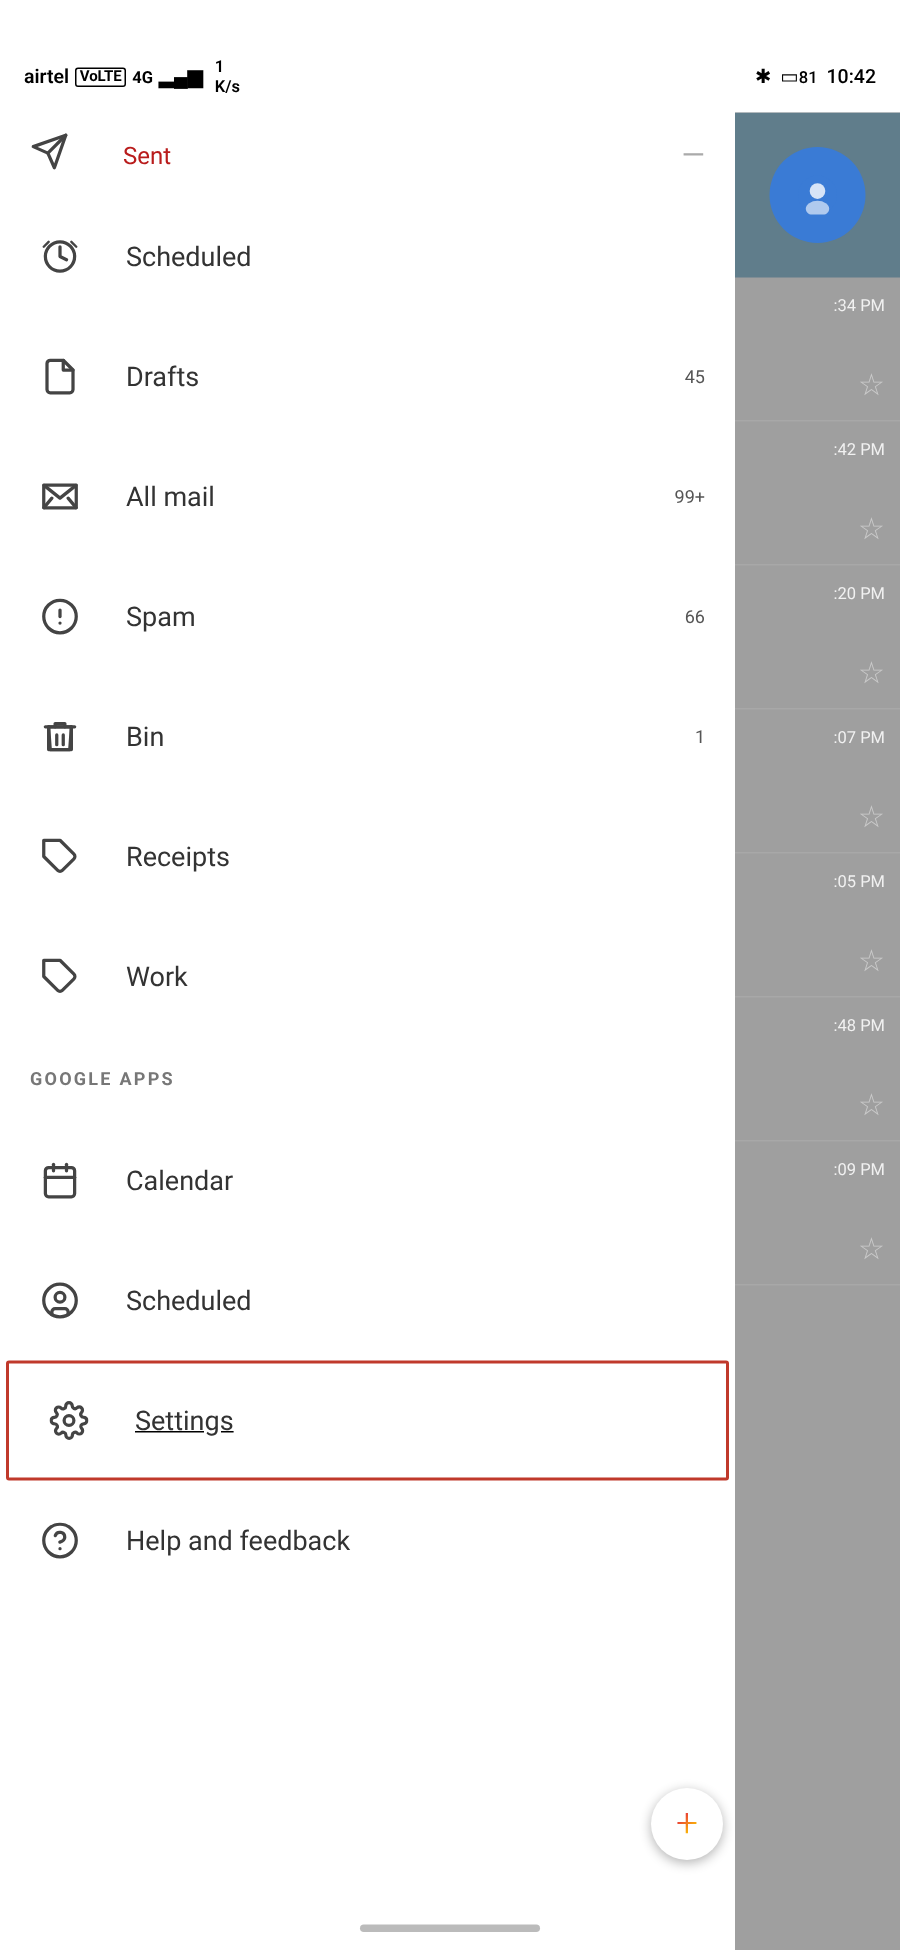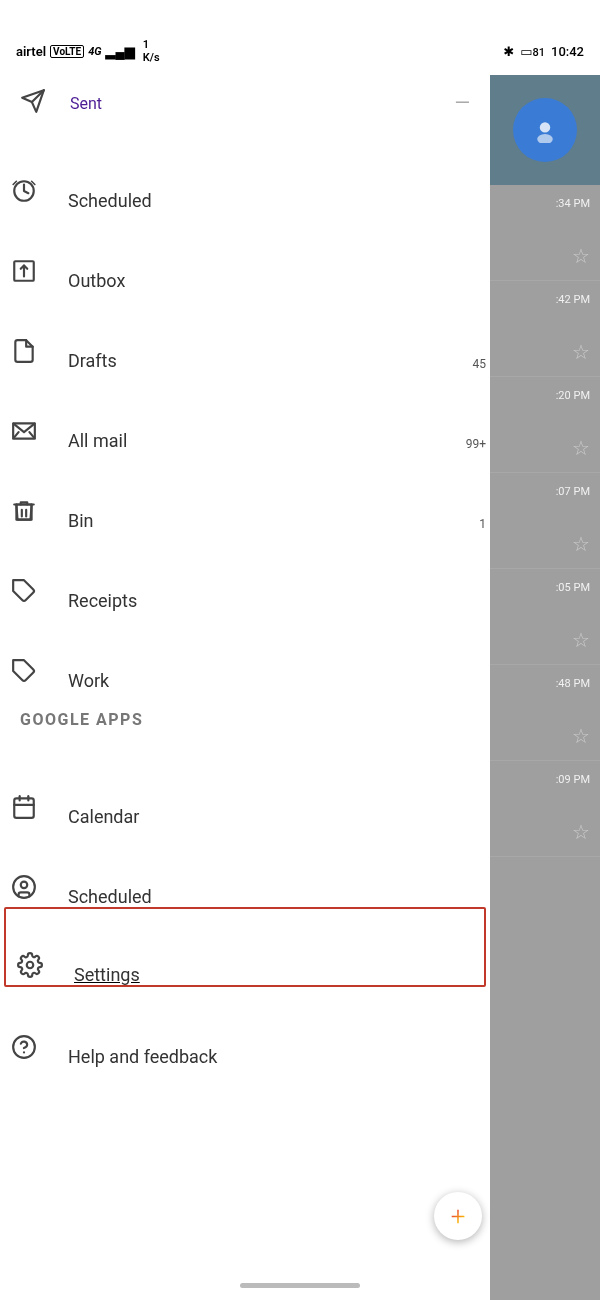--- a/index.html
+++ b/index.html
@@ -122,29 +122,30 @@
     .drawer-top-item {
       height: 56px;
       display: flex;
       align-items: center;
       padding: 0 20px;
       gap: 24px;
     }
 
     .drawer-top-item .item-label {
       font-size: 16px;
-      color: #4c1d95;
+      color: #b91c1c;
+      margin-left: 12px;
     }
 
     
     .menu-item {
       height: 80px;
       display: flex;
-      align-items: flex-end;
-      padding: 0 4px;
+      align-items: center;
+      padding: 0 20px;
       gap: 24px;
       cursor: pointer;
       position: relative;
     }
 
     .menu-item.highlighted {
       border: 2.5px solid #c0392b;
       margin: 0 4px;
       border-radius: 2px;
       text-decoration: underline;
@@ -171,21 +172,21 @@
       color: #555;
       font-weight: 400;
     }
 
     
     .section-label {
       height: 56px;
       display: flex;
       align-items: center;
       padding: 0 20px;
-      font-size: 16px;
+      font-size: 12px;
       font-weight: 700;
       color: #777;
       letter-spacing: 1.5px;
     }
 
     
     .home-indicator {
       position: absolute;
       bottom: 12px;
       left: 50%;
@@ -229,21 +230,21 @@
       -webkit-text-fill-color: transparent;
     }
   </style>
 </head>
 <body>
 
 <div class="status-bar">
   <div class="status-left">
     <span>airtel</span>
     <span style="font-size:10px; border:1px solid #000; padding:0 2px; border-radius:2px; font-weight:700;">VoLTE</span>
-    <span style="font-size:11px; font-weight:700;font-style:italic;">4G</span>
+    <span style="font-size:11px; font-weight:700;">4G</span>
     <span>▂▄▆</span>
     <span style="font-size:11px; margin-left:4px;">1<br>K/s</span>
   </div>
   <div class="status-right">
     <span>✱</span>
     <span>▭<span style="font-size:11px;">81</span></span>
     <span>10:42</span>
   </div>
 </div>
 
@@ -267,30 +268,20 @@
         <svg viewBox="0 0 24 24">
           <circle cx="12" cy="12" r="9"></circle>
           <polyline points="12 6 12 12 16 14"></polyline>
           <path d="M5 3 L2 6" stroke-width="1.5"></path>
           <path d="M19 3 L22 6" stroke-width="1.5"></path>
         </svg>
       </div>
       <span class="item-label">Scheduled</span>
     </div>
 
-    <div class="menu-item">
-      <div class="icon">
-        <svg viewBox="0 0 24 24">
-          <rect x="3" y="3" width="18" height="18" rx="1"></rect>
-          <polyline points="9 10 12 7 15 10"></polyline>
-          <line x1="12" y1="7" x2="12" y2="17"></line>
-        </svg>
-      </div>
-      <span class="item-label">Outbox</span>
-    </div>
 
     <div class="menu-item">
       <div class="icon">
         <svg viewBox="0 0 24 24">
           <path d="M14 2H6a2 2 0 0 0-2 2v16a2 2 0 0 0 2 2h12a2 2 0 0 0 2-2V8z"></path>
           <polyline points="14 2 14 8 20 8"></polyline>
         </svg>
       </div>
       <span class="item-label">Drafts</span>
       <span class="badge">45</span>
@@ -302,20 +293,31 @@
           <rect x="2" y="5" width="20" height="14" rx="1"></rect>
           <polyline points="2 5 12 13 22 5"></polyline>
           <line x1="2" y1="19" x2="7" y2="13"></line>
           <line x1="22" y1="19" x2="17" y2="13"></line>
         </svg>
       </div>
       <span class="item-label">All mail</span>
       <span class="badge">99+</span>
     </div>
 
+    <div class="menu-item">
+      <div class="icon">
+        <svg viewBox="0 0 24 24">
+          <circle cx="12" cy="12" r="10"></circle>
+          <line x1="12" y1="8" x2="12" y2="12"></line>
+          <line x1="12" y1="16" x2="12.01" y2="16"></line>
+        </svg>
+      </div>
+      <span class="item-label">Spam</span>
+      <span class="badge">66</span>
+    </div>
 
     <div class="menu-item">
       <div class="icon">
         <svg viewBox="0 0 24 24">
           <polyline points="3 6 5 6 21 6"></polyline>
           <path d="M19 6l-1 14H6L5 6"></path>
           <path d="M10 11v6"></path>
           <path d="M14 11v6"></path>
           <path d="M9 6V4h6v2"></path>
           <rect x="5" y="6" width="14" height="14" rx="0" fill="none"></rect>

